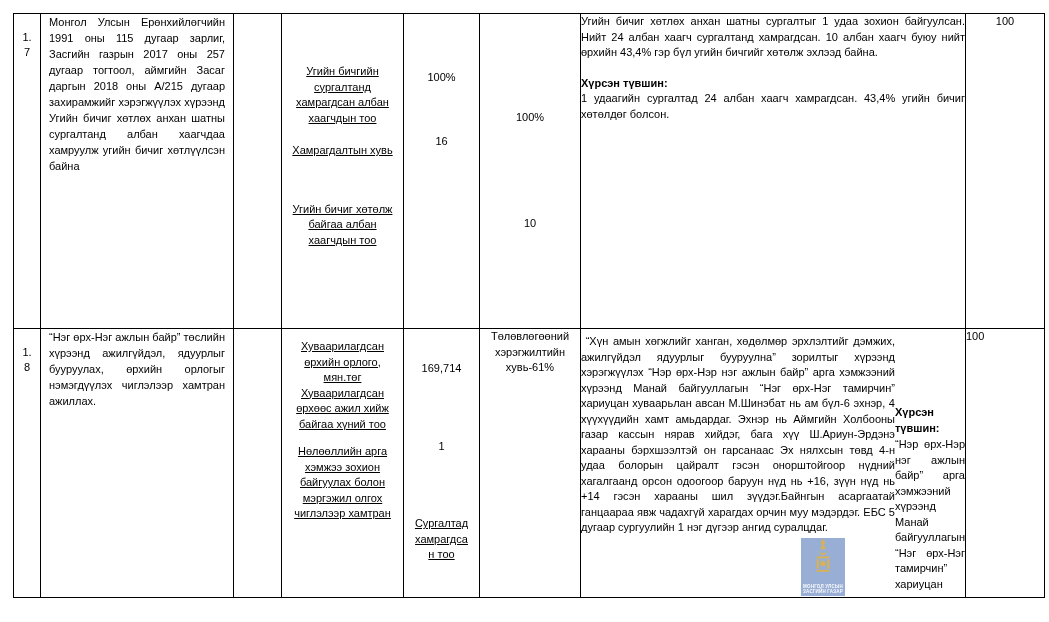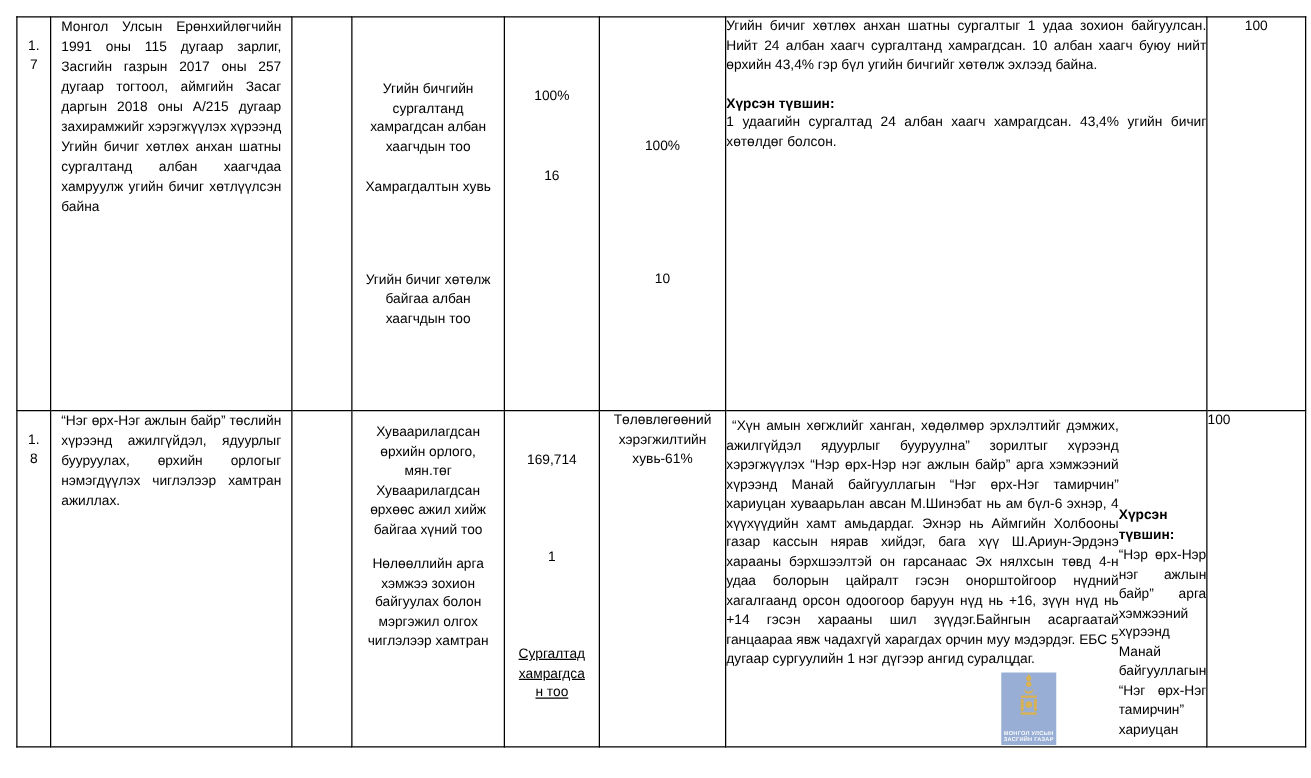--- a/index.html
+++ b/index.html
@@ -33,24 +33,24 @@
     font-size:11px; line-height:15.5px; overflow:hidden;
   }
   tr.row17 { height:315px; }
   tr.row18 { height:269px; }
 
   .c-num  { text-align:center; vertical-align:middle; white-space:pre-line; }
   .c-desc { vertical-align:middle; }
   .desc   { padding:0 8px; text-align:justify; line-height:16px; }
 
   .c-ind  { text-align:center; }
-  .c-ind .ind { width:102px; margin-left:auto; margin-right:auto; }
+  .c-ind .ind { width:102px; margin-left:auto; margin-right:auto;text-decoration:underline; }
   .r17-i1 { margin-top:50px; }
   .r17-i2 { margin-top:17px; }
-  .r17-i3 { margin-top:58px; }
+  .r17-i3 { margin-top:43px; }
   .r18-i1 { margin-top:10px; }
   .r18-i2 { }
   .r18-i3 { margin-top:12px; }
 
   .c-val  { text-align:center; }
   .v-t17a { margin-top:56px; }
   .v-t17b { margin-top:48px; }
   .v-a17a { margin-top:96px; }
   .v-a17b { margin-top:90px; }
   .v-t18a { margin-top:32px; }

